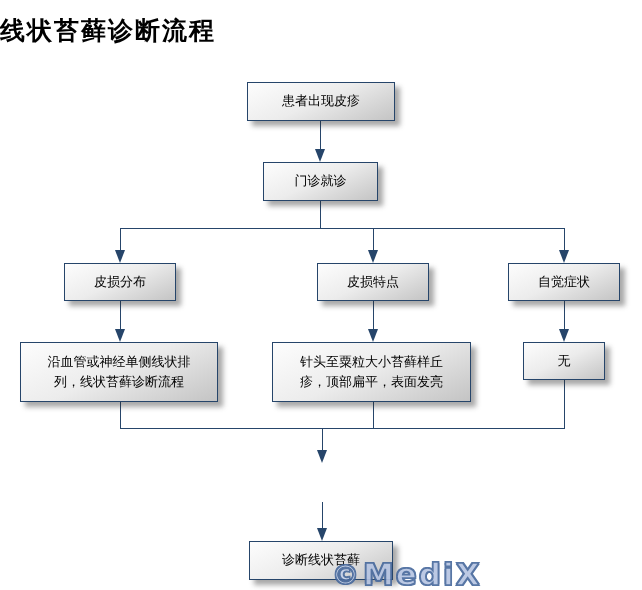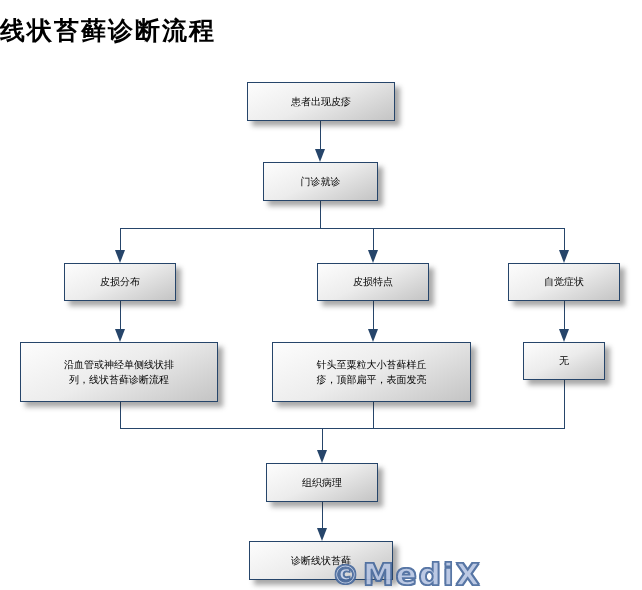--- a/index.html
+++ b/index.html
@@ -13,21 +13,21 @@
     position:absolute;left:0;top:14px;width:642px;
     font-size:25px;font-weight:bold;color:#000;
     letter-spacing:2px;
   }
   .node{
     position:absolute;box-sizing:border-box;
     border:1.5px solid #26456a;
     background:linear-gradient(155deg,#fdfdfd 0%,#ececec 48%,#c4c4c4 100%);
     box-shadow:5px 5px 5px rgba(40,40,40,0.40);
     display:flex;align-items:center;justify-content:center;
-    text-align:center;font-size:10px;color:#000;line-height:1.55;
+    text-align:center;font-size:13px;color:#000;line-height:1.55;
     padding:10px 8px;
   }
   .node.multiline{white-space:pre-line;text-align:center;}
   .vline{position:absolute;width:1px;background:#26456a;}
   .hline{position:absolute;height:1px;background:#26456a;}
   .arrow-down{
     position:absolute;width:0;height:0;
     border-left:5px solid transparent;border-right:5px solid transparent;
     border-top:13px solid #26456a;
   }
@@ -100,21 +100,20 @@
   <div class="node" style="left:508px;top:263px;width:112px;height:38px">自觉症状</div>
 
   <div class="node multiline" style="left:20px;top:342px;width:198px;height:60px">沿血管或神经单侧线状排
 列，线状苔藓诊断流程</div>
 
   <div class="node multiline" style="left:272px;top:342px;width:199px;height:60px">针头至粟粒大小苔藓样丘
 疹，顶部扁平，表面发亮</div>
 
   <div class="node" style="left:523px;top:342px;width:82px;height:38px">无</div>
 
-  <div class="node" style="left:266px;top:463px;width:112px;height:39px">组织病理</div>
 
   <div class="node" style="left:249px;top:541px;width:144px;height:39px">诊断线状苔藓</div>
 
   <div class="watermark">
     <span class="wm-copy">©</span>
     <span class="wm-text">MediX</span>
   </div>
 
 </div>
 

